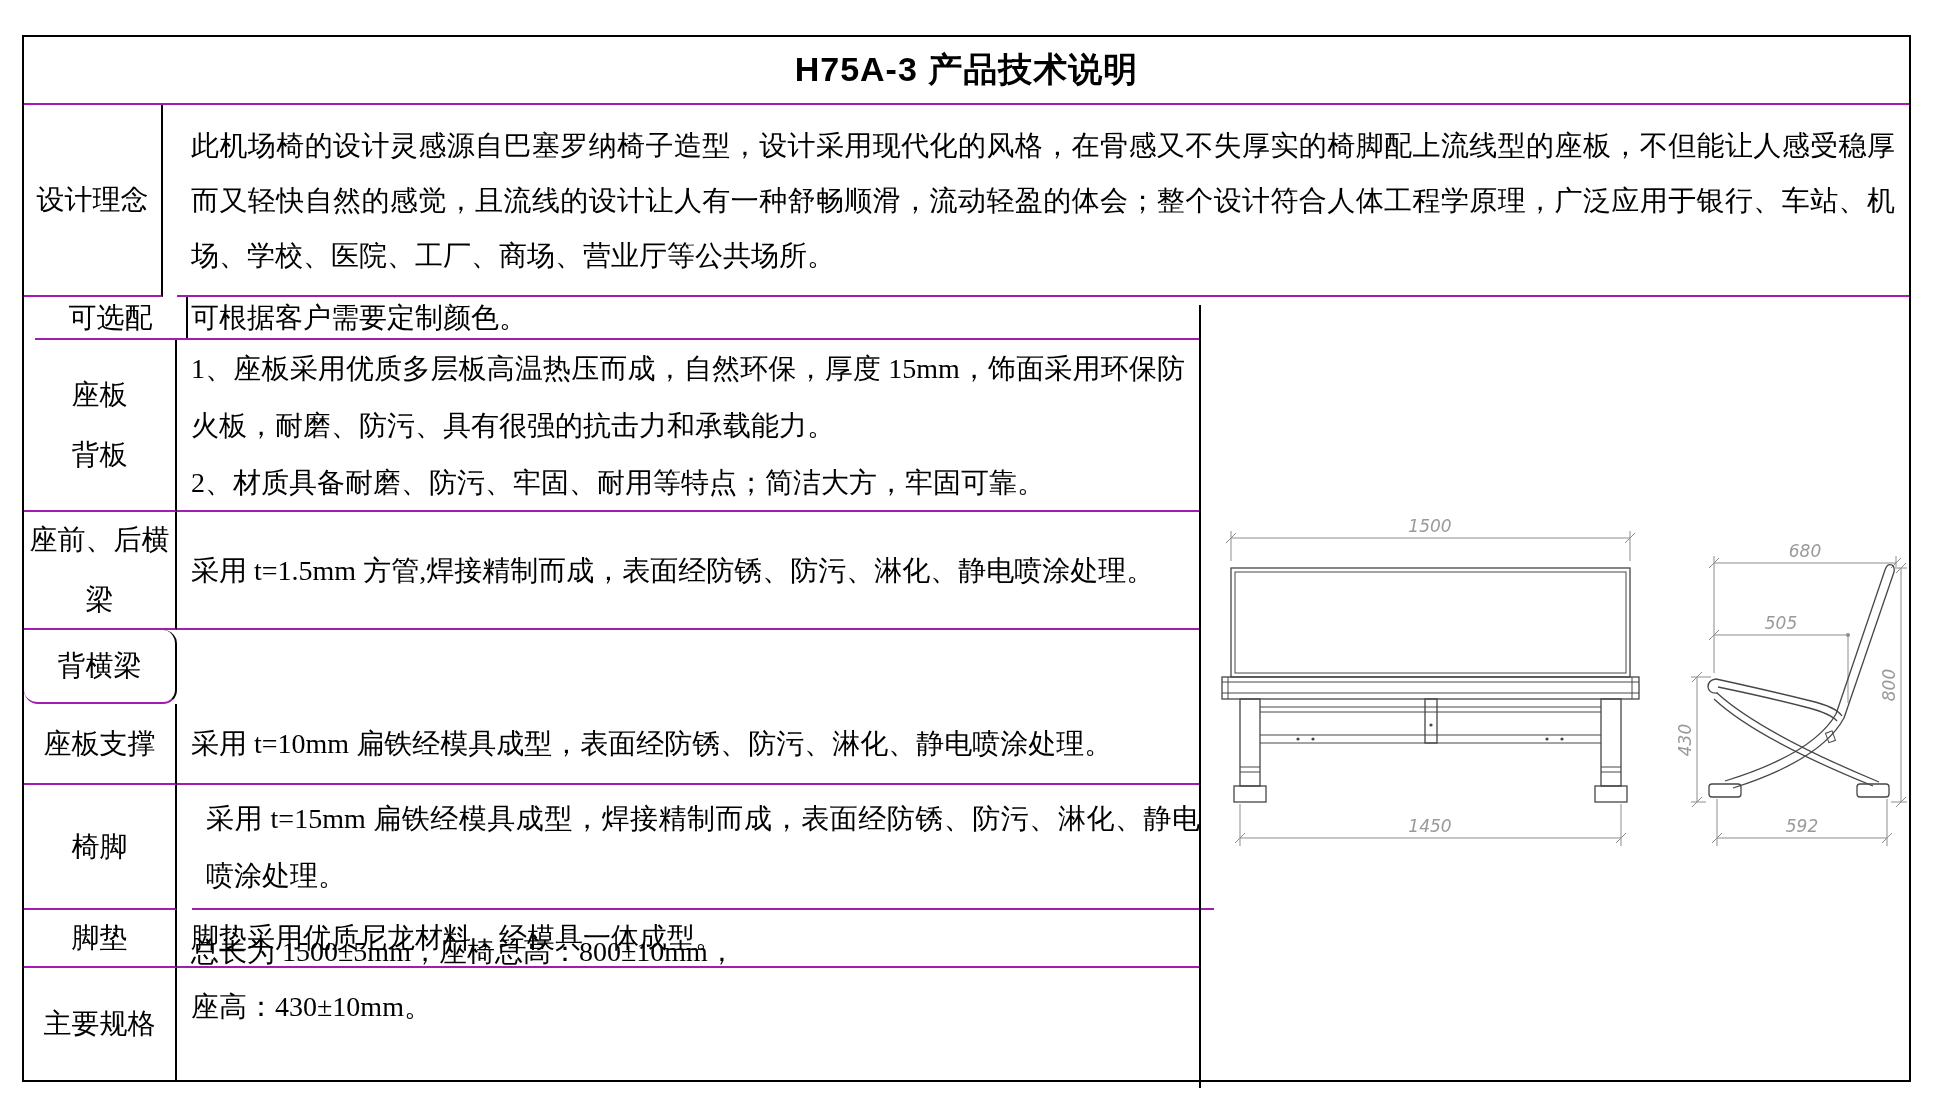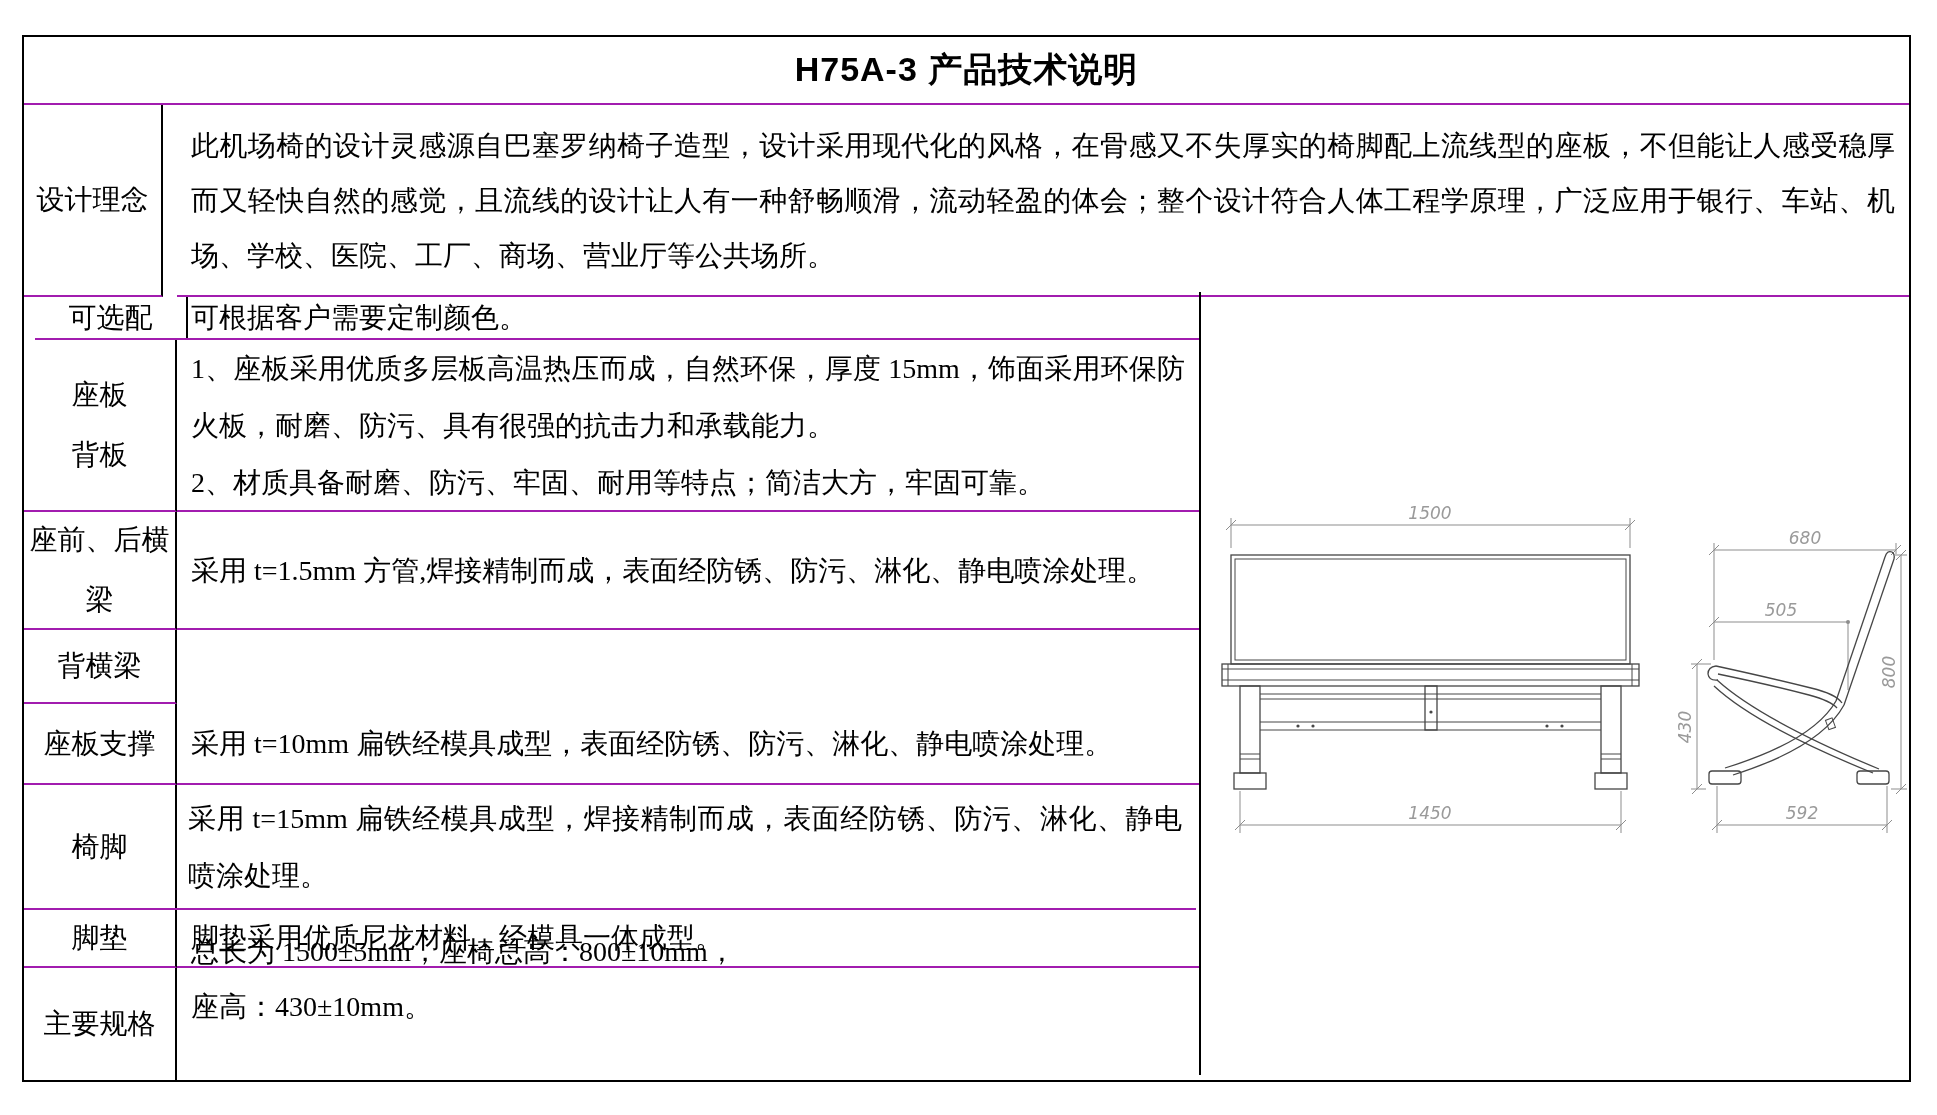--- a/index.html
+++ b/index.html
@@ -21,31 +21,31 @@
   .single{line-height:1.35;}
   
   .r1l{left:0;top:68px;width:139px;height:192px;}
   .r1c{left:153px;top:68px;width:1732px;height:192px;line-height:55px;}
   .r2l{left:11px;top:260px;width:153px;height:43px;}
   .r2c{left:153px;top:260px;width:1022px;height:43px;}
   .r3l{left:0;top:303px;width:153px;height:172px;}
   .r3c{left:153px;top:303px;width:1022px;height:172px;}
   .r4l{left:0;top:475px;width:153px;height:118px;}
   .r4c{left:153px;top:475px;width:1022px;height:118px;line-height:59px;}
-  .r5l{left:0;top:593px;width:153px;height:74px;}
+  .r5l{left:0;top:593px;width:153px;height:74px;border-radius:14px;}
   .r5c{left:153px;top:593px;width:1022px;height:74px;}
   .r6l{left:0;top:667px;width:153px;height:81px;}
   .r6c{left:153px;top:667px;width:1022px;height:81px;}
   .r7l{left:0;top:748px;width:153px;height:125px;}
-  .r7c{left:150px;top:748px;width:1022px;height:125px;}
+  .r7c{left:168px;top:748px;width:1022px;height:125px;}
   .r8l{left:0;top:873px;width:153px;height:58px;}
   .r8c{left:153px;top:873px;width:1022px;height:58px;}
   .r9l{left:0;top:931px;width:153px;height:112px;}
   .r9c{left:153px;top:886px;width:1022px;height:112px;line-height:55px;}
-  .drawing-cell{left:1175px;top:255px;width:710px;height:783px;align-items:flex-start;}
+  .drawing-cell{left:1175px;top:268px;width:710px;height:783px;align-items:flex-start;}
   .drawing-cell svg{display:block;}
   
   .cl{stroke:#464646;fill:none;stroke-width:1.3;}
   .clf{stroke:#464646;fill:none;stroke-width:1;}
   .dl{stroke:#8d8d8d;fill:none;stroke-width:1;}
   .dt{fill:#9a9a9a;font-family:"DejaVu Sans",sans-serif;font-style:italic;
       font-size:17px;text-anchor:middle;}
 </style>
 </head>
 <body>

